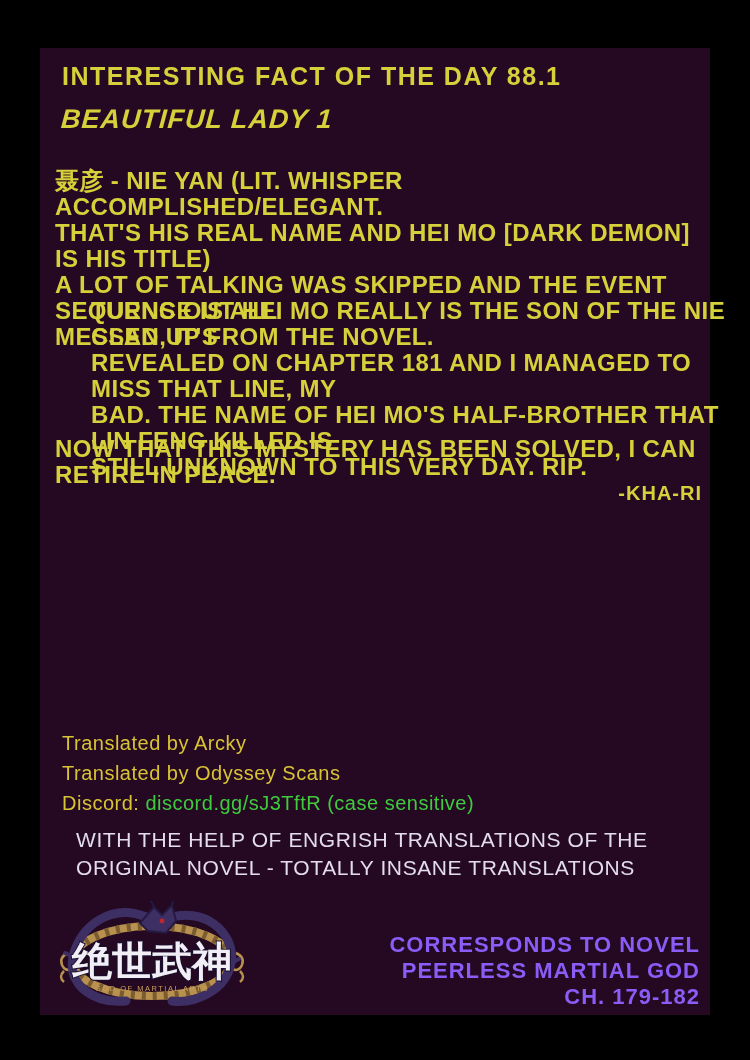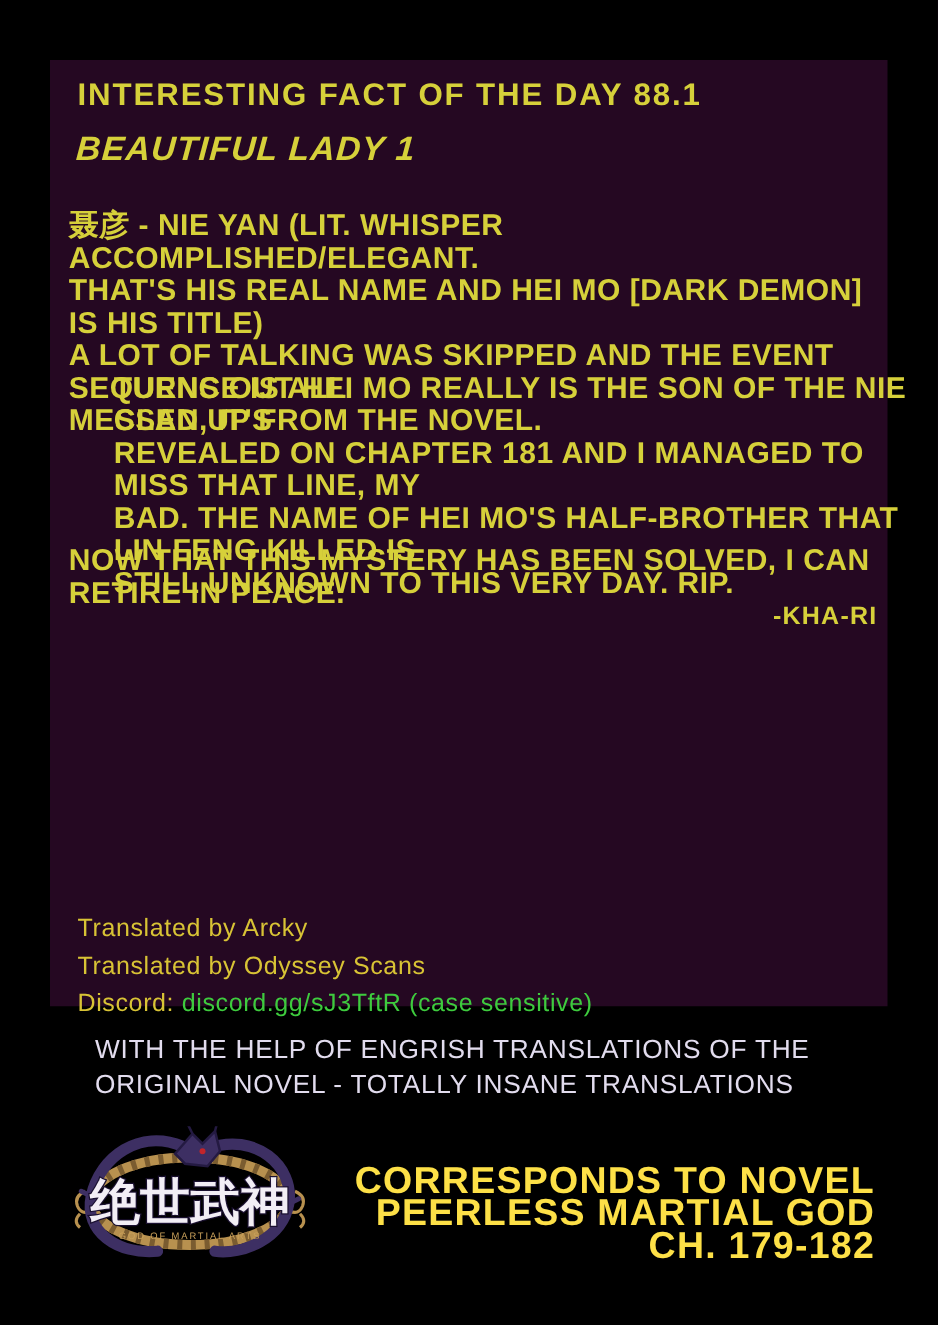--- a/index.html
+++ b/index.html
@@ -13,21 +13,21 @@
     height: 1060px;
     background: #000000;
     overflow: hidden;
     font-family: "Liberation Sans", sans-serif;
   }
   .panel {
     position: absolute;
     left: 40px;
     top: 48px;
     width: 670px;
-    height: 757px;
+    height: 967px;
     background: #250822;
   }
   .page-title {
     position: absolute;
     left: 22px;
     top: 14px;
     color: #d6d03a;
     font-size: 25px;
     font-weight: bold;
     letter-spacing: 1.5px;
@@ -98,22 +98,22 @@
     left: 14px;
     top: 853px;
     width: 196px;
     height: 114px;
   }
   .novel-note {
     position: absolute;
     right: 10px;
     top: 884px;
     text-align: right;
-    color: #fde047;
-    font-size: 30px;
+    color: #8b5cf6;
+    font-size: 22px;
     font-weight: bold;
     line-height: 26px;
     letter-spacing: 1px;
     white-space: pre-line;
   }
   .footer-note {
     position: absolute;
     left: 4px;
     top: 1021px;
     color: #f2f2f2;

